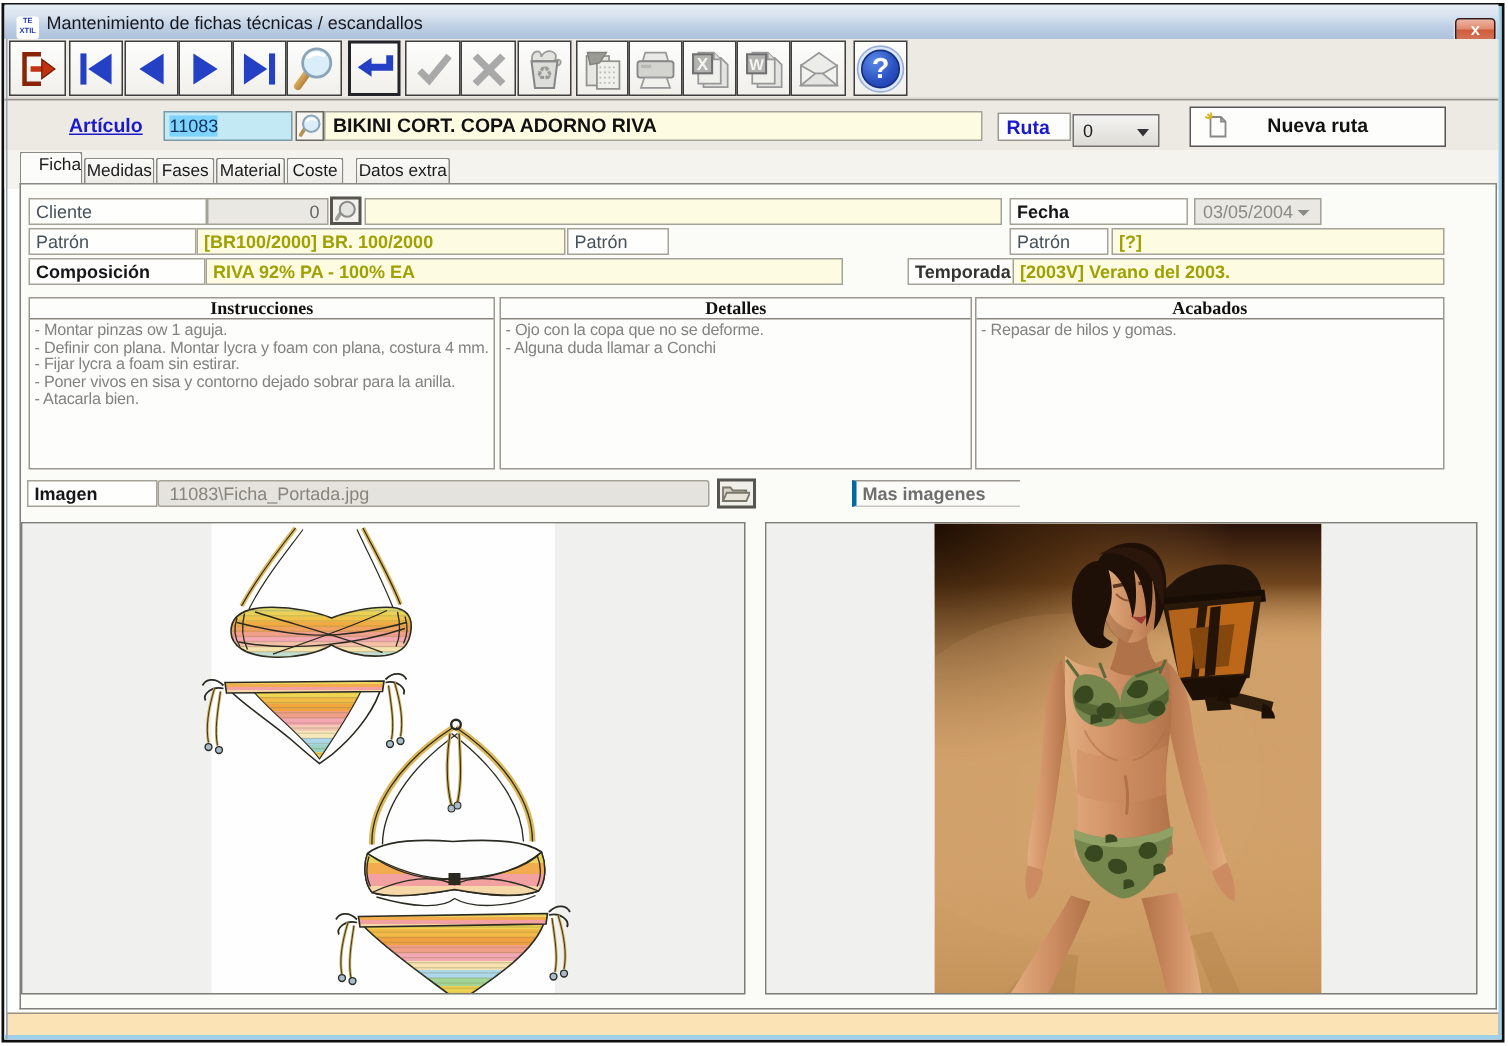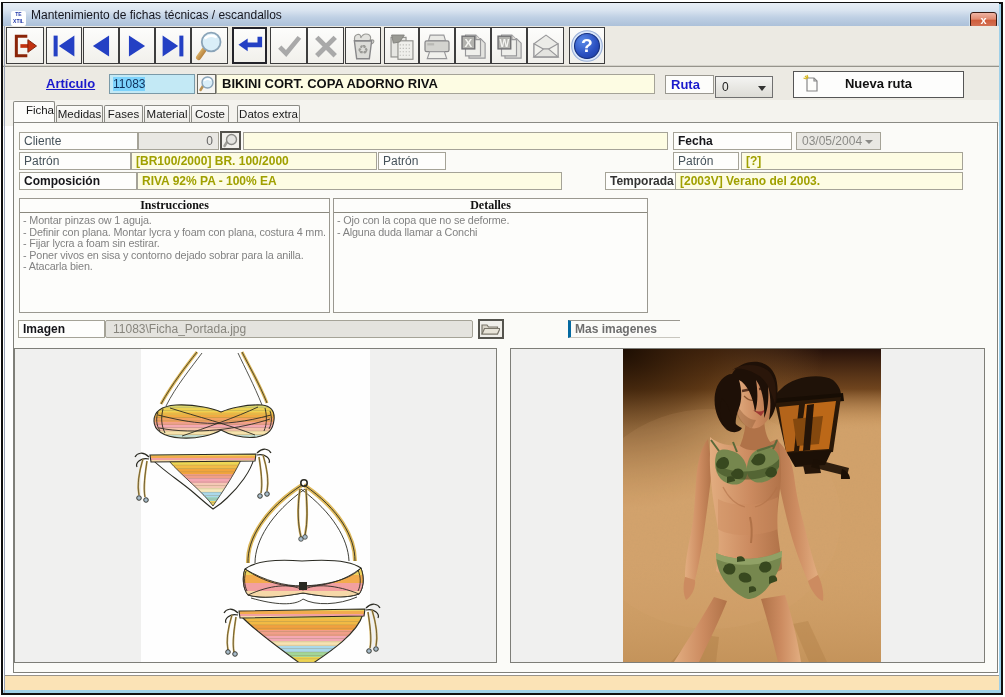--- a/index.html
+++ b/index.html
@@ -250,20 +250,24 @@
     <div class="fbox flabel" style="left:567px;top:49px;width:92px;height:18px;color:#333;font-weight:bold;margin-left:24px;">Temporada</div>
     <div class="fbox fyellow" style="left:661px;top:49px;width:288px;height:18px;">[2003V] Verano del 2003.</div>
 
     <div class="ibox" style="left:5px;top:75px;width:311px;height:115px;">
       <div class="hd">Instrucciones</div>
       <div class="bd">- Montar pinzas ow 1 aguja.<br>- Definir con plana. Montar lycra y foam con plana, costura 4 mm.<br>- Fijar lycra a foam sin estirar.<br>- Poner vivos en sisa y contorno dejado sobrar para la anilla.<br>- Atacarla bien.</div>
     </div>
     <div class="ibox" style="left:319px;top:75px;width:315px;height:115px;">
       <div class="hd">Detalles</div>
       <div class="bd">- Ojo con la copa que no se deforme.<br>- Alguna duda llamar a Conchi</div>
+    </div>
+    <div class="ibox" style="left:636px;top:75px;width:313px;height:115px;">
+      <div class="hd">Acabados</div>
+      <div class="bd">- Repasar de hilos y gomas.</div>
     </div>
 
     <div class="fbox flabel bold" style="left:4px;top:197px;width:87px;height:18px;">Imagen</div>
     <div class="fbox fgray" style="left:91px;top:197px;width:368px;height:18px;color:#87857d;padding-left:7px;background:#e4e3de;border-radius:2px;">11083\Ficha_Portada.jpg</div>
     <div class="fbox" style="left:464px;top:196px;width:26px;height:20px;background:#f0efea;border:2px solid #55544e;" id="folderbtn"><svg width="20" height="15" viewBox="0 0 20 15">
           <path d="M2 4 l5 0 1.5 2 9 0 0 7 -15.5 0 z" fill="#d8d4c8" stroke="#7a766a" stroke-width="1.2"></path>
           <path d="M2 13 L4.5 7.5 L20 7.5 L17.5 13 Z" fill="#e8e4d8" stroke="#7a766a" stroke-width="1.2"></path>
         </svg></div>
     <div style="position:absolute;left:554px;top:197px;width:112px;height:18px;border-left:3px solid #0369a1;border-top:1px solid #9a9890;border-bottom:1px solid #c8c6be;font-size:12px;font-weight:bold;color:#6e6e6e;padding-left:4px;line-height:16px;">Mas imagenes</div>
 

